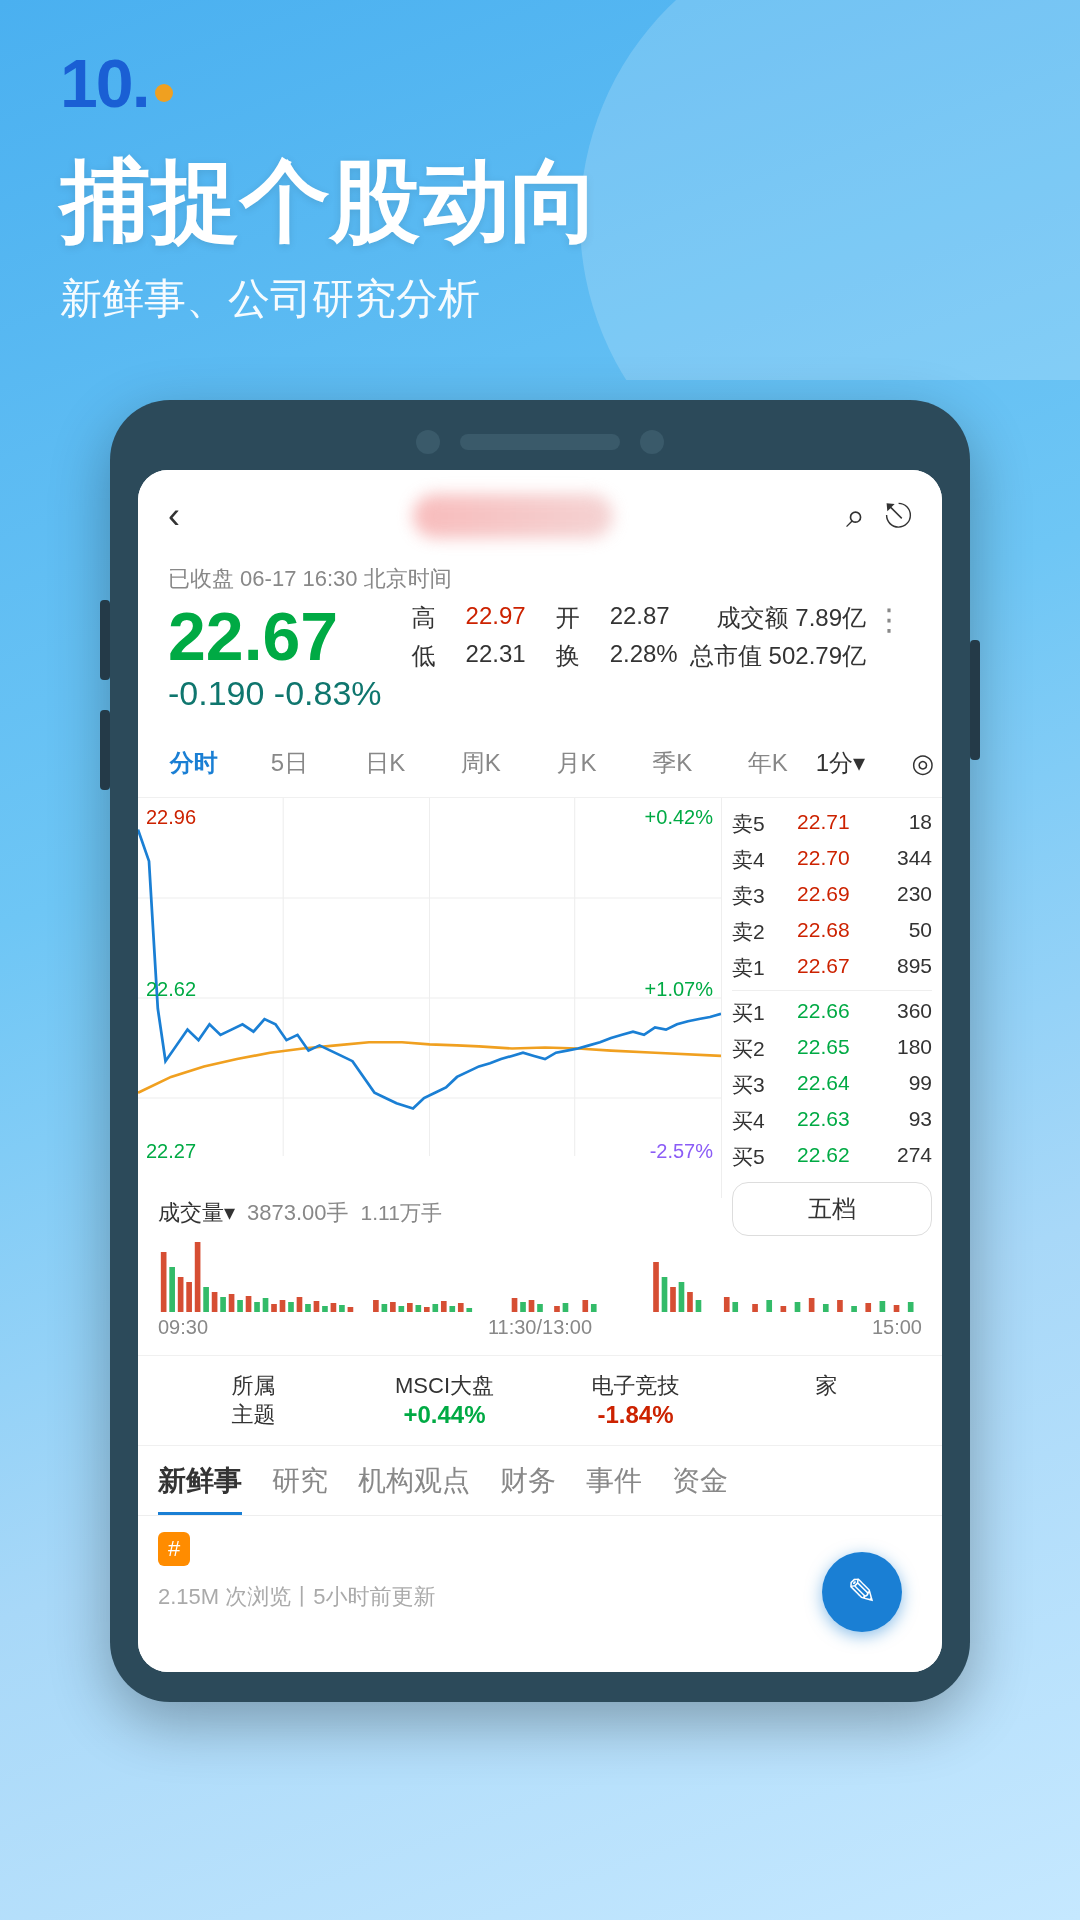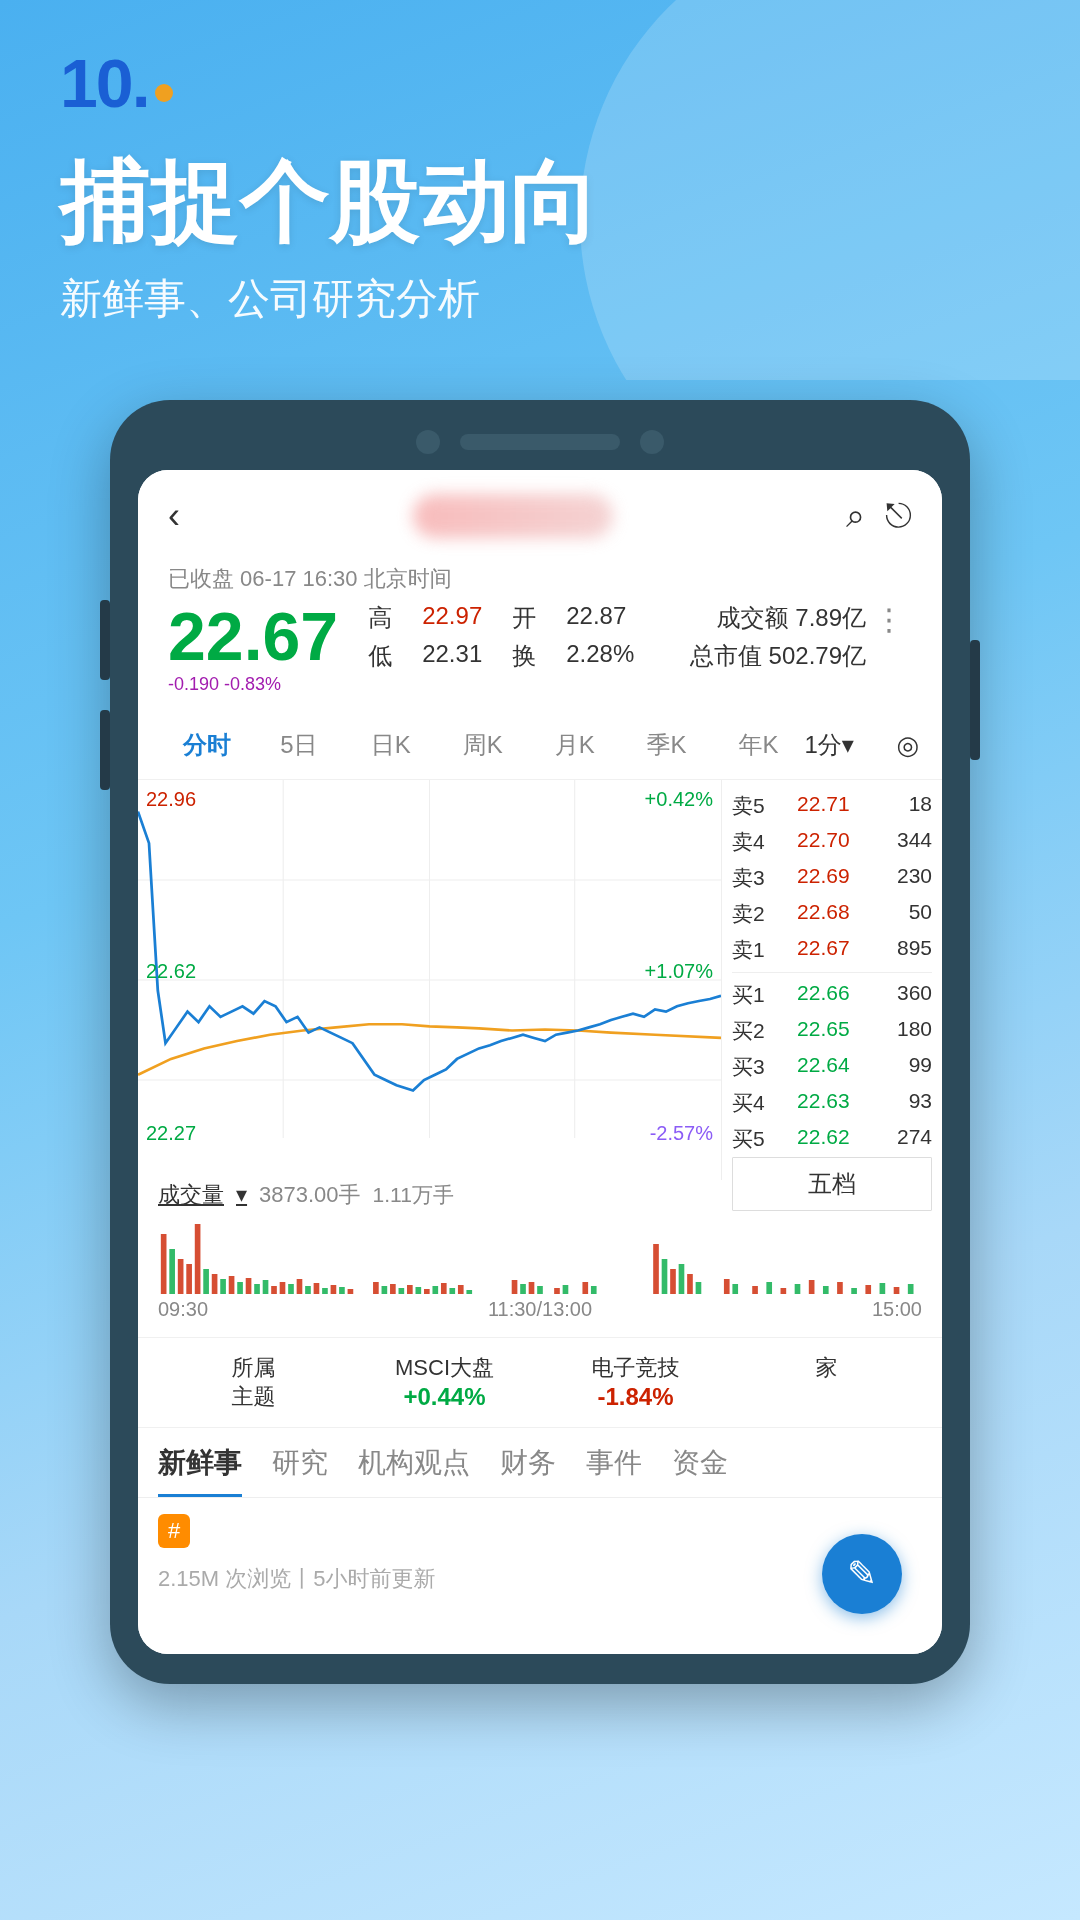--- a/index.html
+++ b/index.html
@@ -169,22 +169,22 @@
       display: flex;
       flex-direction: column;
     }
     .stock-price {
       font-size: 68px;
       font-weight: 700;
       color: #00aa44;
       line-height: 1;
     }
     .stock-change {
-      font-size: 18px;
-      color: #a21caf;
+      font-size: 34px;
+      color: #0f766e;
       margin-top: 4px;
     }
     .stock-details {
       display: flex;
       flex-direction: column;
       gap: 6px;
       flex: 1;
       padding-left: 30px;
     }
     .stock-detail-row {
@@ -206,21 +206,21 @@
     .more-btn {
       font-size: 30px;
       color: #888;
       padding: 0 8px;
     }
 
     
     .chart-tabs {
       display: flex;
       align-items: center;
-      padding: 12px 23px;
+      padding: 12px 8px;
       gap: 0;
       border-bottom: 1px solid #f0f0f0;
     }
     .chart-tab {
       flex: 1;
       text-align: center;
       font-size: 24px;
       color: #888;
       padding: 6px 0;
     }
@@ -279,45 +279,44 @@
     .ob-price-sell { color: #cc2200; }
     .ob-price-buy { color: #00aa44; }
     .ob-qty { color: #333; text-align: right; min-width: 50px; }
     .ob-divider { height: 1px; background: #eee; margin: 4px 0; }
     .wu-dang-btn {
       width: 100%;
       text-align: center;
       padding: 10px 0;
       background: #fff;
       border: 1px solid #ddd;
-      border-radius: 1px;
+      border-radius: 16px;
       font-size: 24px;
       color: #333;
-      margin-top: 0;
+      margin-top: 7px;
     }
 
     
     .volume-area {
       padding: 0 20px 10px 20px;
       background: #fff;
       border-bottom: 1px solid #f0f0f0;
     }
     .volume-header {
       display: flex;
       align-items: center;
       gap: 12px;
       margin-bottom: 4px;
       font-size: 22px;
     }
     .volume-label-btn {
       display: flex;
       align-items: center;
-      gap: 12px;
-      color: #333;
-      text-decoration: underline;
+      gap: 0;
+      color: #333;
     }
     .volume-val { color: #888; }
     .volume-sub { color: #888; font-size: 21px; }
     .volume-chart-svg {
       width: 100%;
       height: 80px;
     }
     .time-axis {
       display: flex;
       justify-content: space-between;

